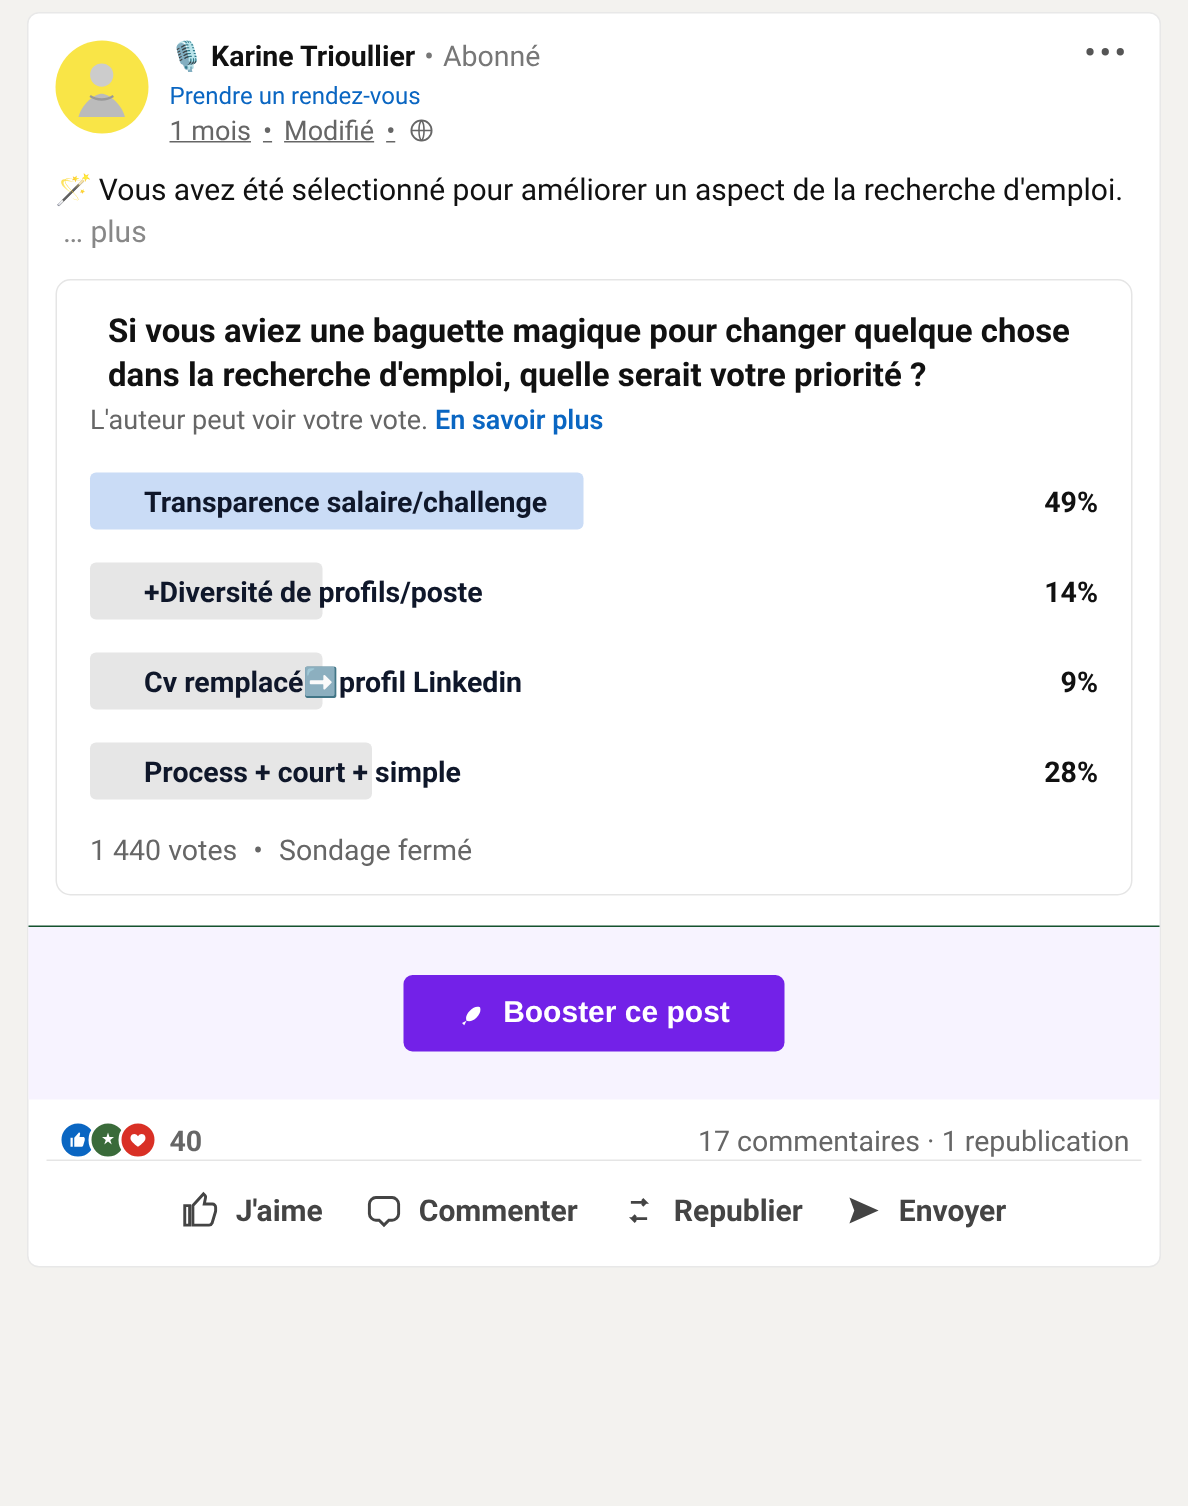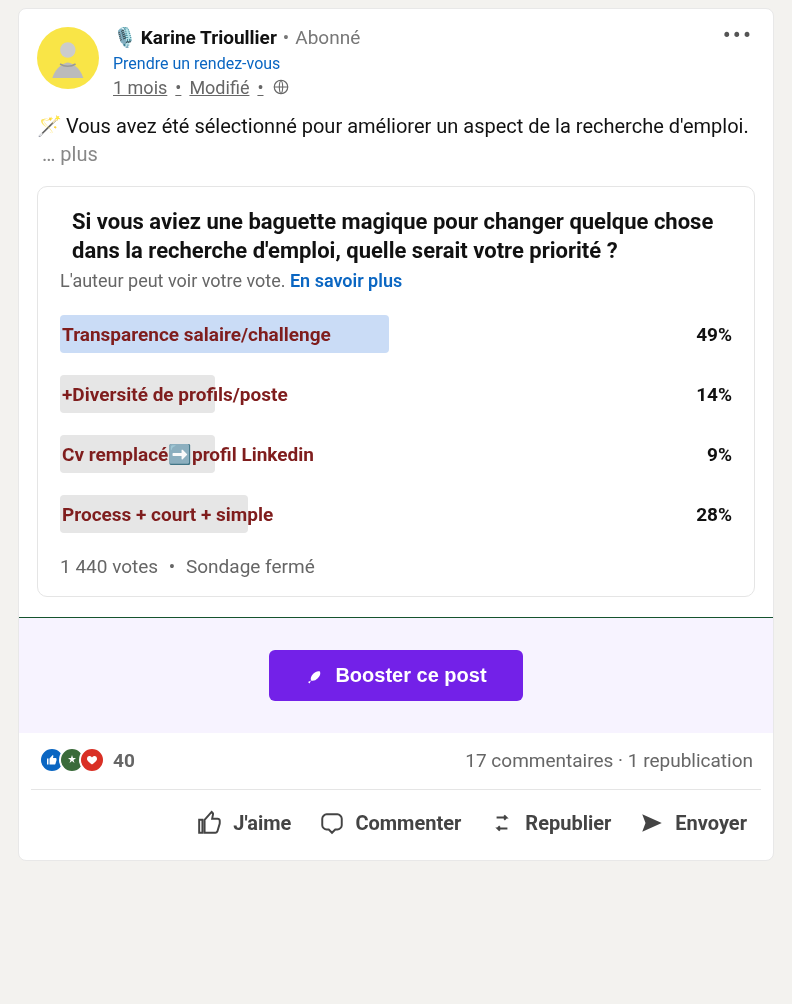--- a/index.html
+++ b/index.html
@@ -37,37 +37,37 @@
   .see-more{color:#888;font-size:20px;}
   .poll{border:1px solid var(--poll-border);border-radius:10px;margin-top:18px;padding:20px 22px 18px 22px;}
   .poll-q{font-size:22px;font-weight:700;line-height:1.35;margin-left:12px;}
   .poll-sub{margin-top:4px;font-size:18px;color:#666;}
   .poll-sub a{color:var(--link);font-weight:600;text-decoration:none;}
   .options{margin-top:24px;display:flex;flex-direction:column;gap:22px;}
   .option{position:relative;height:38px;display:flex;align-items:center;}
   .bar{position:absolute;left:0;top:0;bottom:0;border-radius:4px;}
   .bar.default{background:var(--bar-fill-light);}
   .bar.selected{background:var(--bar-selected);}
-  .opt-label{position:relative;z-index:1;font-size:19px;font-weight:700;padding-left:2px;color:#7f1d1d;}
+  .opt-label{position:relative;z-index:1;font-size:19px;font-weight:700;padding-left:16px;color:#0f172a;margin-left:20px;}
   .opt-pct{margin-left:auto;font-size:19px;font-weight:700;color:#111;z-index:1;}
   .poll-footer{margin-top:22px;font-size:19px;color:#666;}
   .poll-sep{margin:0 6px;}
   .boost-area{margin:20px -18px 0 -18px;background:var(--boost-area);padding:32px 0;border-top:1px solid #14532d;display:flex;justify-content:center;}
   .boost-btn{background:var(--boost-bg);color:#fff;border:none;border-radius:6px;font-size:20px;font-weight:700;padding:14px 36px;display:flex;align-items:center;gap:12px;cursor:pointer;}
   .boost-icon{display:inline-block;width:18px;height:18px;}
   .social-row{display:flex;align-items:center;justify-content:space-between;margin:14px 2px 0 2px;font-size:19px;color:#666;}
   .reactions{display:flex;align-items:center;gap:8px;font-weight:bold;}
   .react-stack{display:flex;align-items:center;}
   .react-stack .r{width:22px;height:22px;border-radius:50%;border:2px solid #fff;display:inline-flex;align-items:center;justify-content:center;margin-left:-6px;font-size:13px;color:#fff;}
   .react-stack .r:first-child{margin-left:0;}
   .r.like{background:#0a66c2;}
   .r.celebrate{background:#3a6b3a;}
   .r.love{background:#d93025;}
   .social-right{color:#666;}
-  .actions{display:flex;justify-content:flex-end;margin:16px -6px 8px -6px;border-top:1px solid var(--border);padding-top:10px;}
+  .actions{display:flex;justify-content:center;margin:0 -6px 8px -6px;border-top:1px solid var(--border);padding-top:10px;}
   .action{display:flex;align-items:center;gap:10px;padding:10px 14px;font-size:20px;font-weight:700;color:#444;cursor:pointer;border-radius:6px;}
   .action svg{width:26px;height:26px;stroke:#444;fill:none;stroke-width:1.8;}
 </style>
 </head>
 <body>
 
 <div class="card">
 
   <div class="header">
     <div class="avatar">

